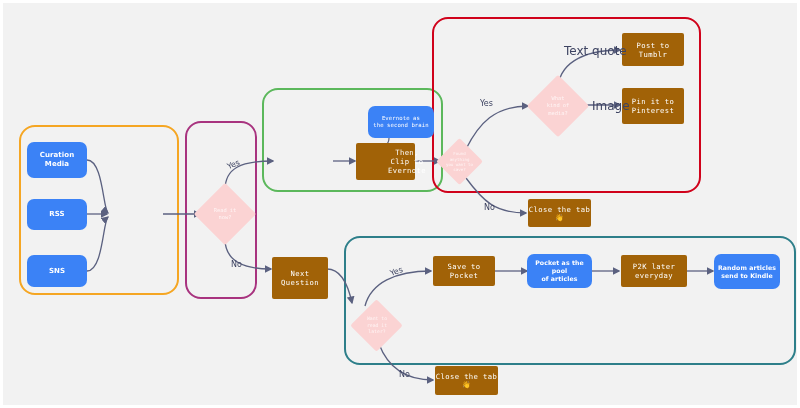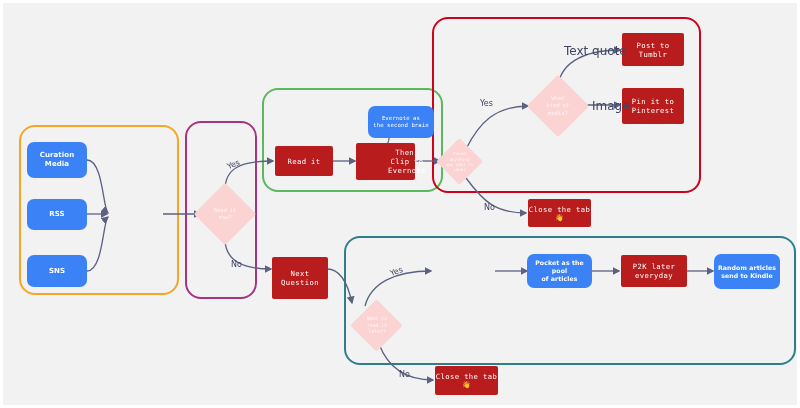--- a/index.html
+++ b/index.html
@@ -31,21 +31,21 @@
     position:absolute;
     box-sizing:border-box;
     display:flex;
     align-items:center;
     justify-content:center;
     text-align:center;
     line-height:1.25;
     white-space:pre-line;
   }
   .node.rect{
-    background:#b91c1c;
+    background:#a16207;
     color:#ffffff;
     border-radius:2px;
     font-family:"DejaVu Sans Mono",monospace;
     font-size:7.2px;
     letter-spacing:.4px;
   }
   .node.navy{
     background:#3b82f6;
     color:#ffffff;
     border-radius:7px;
@@ -159,21 +159,20 @@
 
   <div class="node navy" style="left:24px;top:196px;width:60px;height:31px;">RSS</div>
 
   <div class="node navy" style="left:24px;top:252px;width:60px;height:32px;">SNS</div>
 
 
   <div class="diamond" style="left:200px;top:189px;width:44px;height:44px;"></div>
   <div class="diamond-label" style="left:197px;top:192px;width:50px;height:38px;">Read it
 now?</div>
 
-  <div class="node rect" style="left:272px;top:143px;width:58px;height:30px;">Read it</div>
 
   <div class="node rect" style="left:353px;top:140px;width:59px;height:37px;padding-left:43px;">Then,
 Clip to
 Evernote</div>
 
   <div class="node navy mono" style="left:365px;top:103px;width:66px;height:32px;">Evernote as
 the second brain</div>
 
   <div class="diamond" style="left:440px;top:142px;width:33px;height:33px;"></div>
   <div class="diamond-label" style="left:435px;top:144px;width:43px;height:30px;font-size:4.1px;line-height:1.3;">Found
@@ -196,20 +195,21 @@
     <span class="emoji">👋</span>
   </div>
 
   <div class="node rect" style="left:269px;top:254px;width:56px;height:42px;">Next Question</div>
 
   <div class="diamond" style="left:355px;top:304px;width:37px;height:37px;"></div>
   <div class="diamond-label" style="left:352px;top:306px;width:44px;height:34px;font-size:4.8px;">Want to
 read it
 later?</div>
 
+  <div class="node rect" style="left:430px;top:253px;width:62px;height:30px;">Save to Pocket</div>
 
   <div class="node navy" style="left:524px;top:251px;width:65px;height:34px;font-size:6.2px;">Pocket as the pool
 of articles</div>
 
   <div class="node rect" style="left:618px;top:252px;width:66px;height:32px;">P2K later
 everyday</div>
 
   <div class="node navy" style="left:711px;top:251px;width:66px;height:35px;font-size:6.2px;">Random articles
 send to Kindle</div>
 

